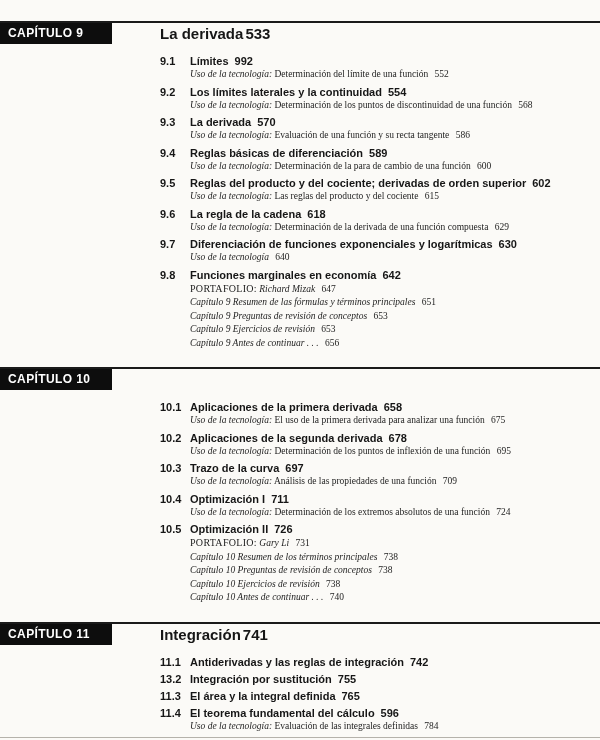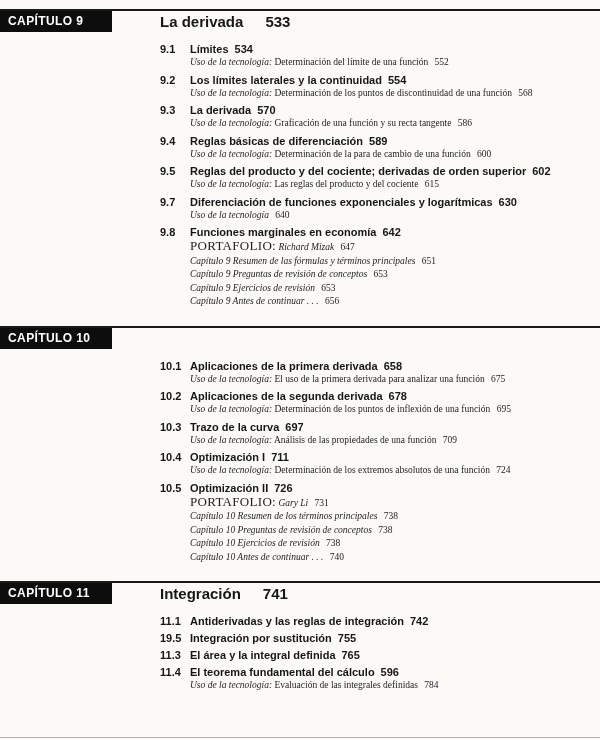--- a/index.html
+++ b/index.html
@@ -1,21 +1,21 @@
 <!DOCTYPE html>
 <html><head>
 <meta charset="utf-8">
 <style>
   html, body { margin: 0; padding: 0; background: #e9e7e2; }
   .page {
     width: 600px;
     height: 740px;
     background: #fbfaf7;
     box-sizing: border-box;
-    padding-top: 9px;
+    padding-top: 21px;
     overflow: hidden;
     position: relative;
     font-family: "Liberation Sans", sans-serif;
     color: #161616;
   }
   .chapter-block { margin-bottom: 17px; }
   .chapter-rule {
     border-top: 2px solid #1a1a1a;
     height: 0;
   }
@@ -35,21 +35,21 @@
     box-sizing: border-box;
     flex: 0 0 auto;
   }
   .chapter-title {
     margin-left: 48px;
     font-size: 15px;
     font-weight: bold;
     line-height: 21px;
     white-space: nowrap;
   }
-  .chapter-title .page-num { margin-left: 22px; }
+  .chapter-title .page-num { margin-left: 2px; }
   .chapter-content {
     margin-left: 160px;
     margin-right: 4px;
     margin-top: 10px;
   }
   .section-group { margin-bottom: 3px; }
   .section-row {
     font-size: 11px;
     font-weight: bold;
     line-height: 14px;
@@ -61,21 +61,21 @@
     font-size: 9.5px;
     line-height: 13.5px;
     padding-left: 30px;
     white-space: nowrap;
     font-family: "Liberation Serif", serif;
     color: #1d1d1d;
   }
   .sub-prefix { font-style: italic; }
   .sub-text { font-style: normal; margin-top: 44px; }
   .sub-italic { font-style: italic; }
-  .sub-portfolio { font-style: normal; font-size: 13px; letter-spacing: 0.3px; }
+  .sub-portfolio { font-style: normal; font-size: 10px; letter-spacing: 0.3px; }
   .sub-page { margin-left: 4px; font-style: normal; }
   .bottom-rule {
     position: absolute;
     left: 0;
     bottom: 2px;
     width: 100%;
     border-top: 1px solid #b5b2ab;
   }
 </style>
 </head>
@@ -84,38 +84,42 @@
 <div class="page">
   <main id="toc">
       <section class="chapter-block">
         <div class="chapter-rule"></div>
         <div class="chapter-head">
           <div class="chapter-label">CAPÍTULO 9</div>
           <div class="chapter-title"><span>La derivada</span><span class="page-num">533</span></div>
         </div>
         <div class="chapter-content">
           <div class="section-group">
-            <div class="section-row"><span class="sec-num">9.1</span><span class="sec-title">Límites</span><span class="sec-page">534</span></div>
+            <div class="section-row"><span class="sec-num">9.1</span><span class="sec-title">Límites</span><span class="sec-page">992</span></div>
             <div class="sub-row"><span class="sub-prefix">Uso de la tecnología:</span> <span class="sub-text">Determinación del límite de una función</span> <span class="sub-page">552</span></div>
           </div>
           <div class="section-group">
             <div class="section-row"><span class="sec-num">9.2</span><span class="sec-title">Los límites laterales y la continuidad</span><span class="sec-page">554</span></div>
             <div class="sub-row"><span class="sub-prefix">Uso de la tecnología:</span> <span class="sub-text">Determinación de los puntos de discontinuidad de una función</span> <span class="sub-page">568</span></div>
           </div>
           <div class="section-group">
             <div class="section-row"><span class="sec-num">9.3</span><span class="sec-title">La derivada</span><span class="sec-page">570</span></div>
-            <div class="sub-row"><span class="sub-prefix">Uso de la tecnología:</span> <span class="sub-text">Graficación de una función y su recta tangente</span> <span class="sub-page">586</span></div>
+            <div class="sub-row"><span class="sub-prefix">Uso de la tecnología:</span> <span class="sub-text">Evaluación de una función y su recta tangente</span> <span class="sub-page">586</span></div>
           </div>
           <div class="section-group">
             <div class="section-row"><span class="sec-num">9.4</span><span class="sec-title">Reglas básicas de diferenciación</span><span class="sec-page">589</span></div>
             <div class="sub-row"><span class="sub-prefix">Uso de la tecnología:</span> <span class="sub-text">Determinación de la para de cambio de una función</span> <span class="sub-page">600</span></div>
           </div>
           <div class="section-group">
             <div class="section-row"><span class="sec-num">9.5</span><span class="sec-title">Reglas del producto y del cociente; derivadas de orden superior</span><span class="sec-page">602</span></div>
             <div class="sub-row"><span class="sub-prefix">Uso de la tecnología:</span> <span class="sub-text">Las reglas del producto y del cociente</span> <span class="sub-page">615</span></div>
+          </div>
+          <div class="section-group">
+            <div class="section-row"><span class="sec-num">9.6</span><span class="sec-title">La regla de la cadena</span><span class="sec-page">618</span></div>
+            <div class="sub-row"><span class="sub-prefix">Uso de la tecnología:</span> <span class="sub-text">Determinación de la derivada de una función compuesta</span> <span class="sub-page">629</span></div>
           </div>
           <div class="section-group">
             <div class="section-row"><span class="sec-num">9.7</span><span class="sec-title">Diferenciación de funciones exponenciales y logarítmicas</span><span class="sec-page">630</span></div>
             <div class="sub-row"><span class="sub-prefix">Uso de la tecnología</span> <span class="sub-page">640</span></div>
           </div>
           <div class="section-group">
             <div class="section-row"><span class="sec-num">9.8</span><span class="sec-title">Funciones marginales en economía</span><span class="sec-page">642</span></div>
             <div class="sub-row"><span class="sub-portfolio">PORTAFOLIO:</span> <span class="sub-italic">Richard Mizak</span> <span class="sub-page">647</span></div>
             <div class="sub-row"><span class="sub-italic">Capítulo 9 Resumen de las fórmulas y términos principales</span> <span class="sub-page">651</span></div>
             <div class="sub-row"><span class="sub-italic">Capítulo 9 Preguntas de revisión de conceptos</span> <span class="sub-page">653</span></div>
@@ -160,21 +164,21 @@
         <div class="chapter-rule"></div>
         <div class="chapter-head">
           <div class="chapter-label">CAPÍTULO 11</div>
           <div class="chapter-title"><span>Integración</span><span class="page-num">741</span></div>
         </div>
         <div class="chapter-content">
           <div class="section-group">
             <div class="section-row"><span class="sec-num">11.1</span><span class="sec-title">Antiderivadas y las reglas de integración</span><span class="sec-page">742</span></div>
           </div>
           <div class="section-group">
-            <div class="section-row"><span class="sec-num">19.5</span><span class="sec-title">Integración por sustitución</span><span class="sec-page">755</span></div>
+            <div class="section-row"><span class="sec-num">13.2</span><span class="sec-title">Integración por sustitución</span><span class="sec-page">755</span></div>
           </div>
           <div class="section-group">
             <div class="section-row"><span class="sec-num">11.3</span><span class="sec-title">El área y la integral definida</span><span class="sec-page">765</span></div>
           </div>
           <div class="section-group">
             <div class="section-row"><span class="sec-num">11.4</span><span class="sec-title">El teorema fundamental del cálculo</span><span class="sec-page">596</span></div>
             <div class="sub-row"><span class="sub-prefix">Uso de la tecnología:</span> <span class="sub-text">Evaluación de las integrales definidas</span> <span class="sub-page">784</span></div>
           </div>
         </div>
       </section>

